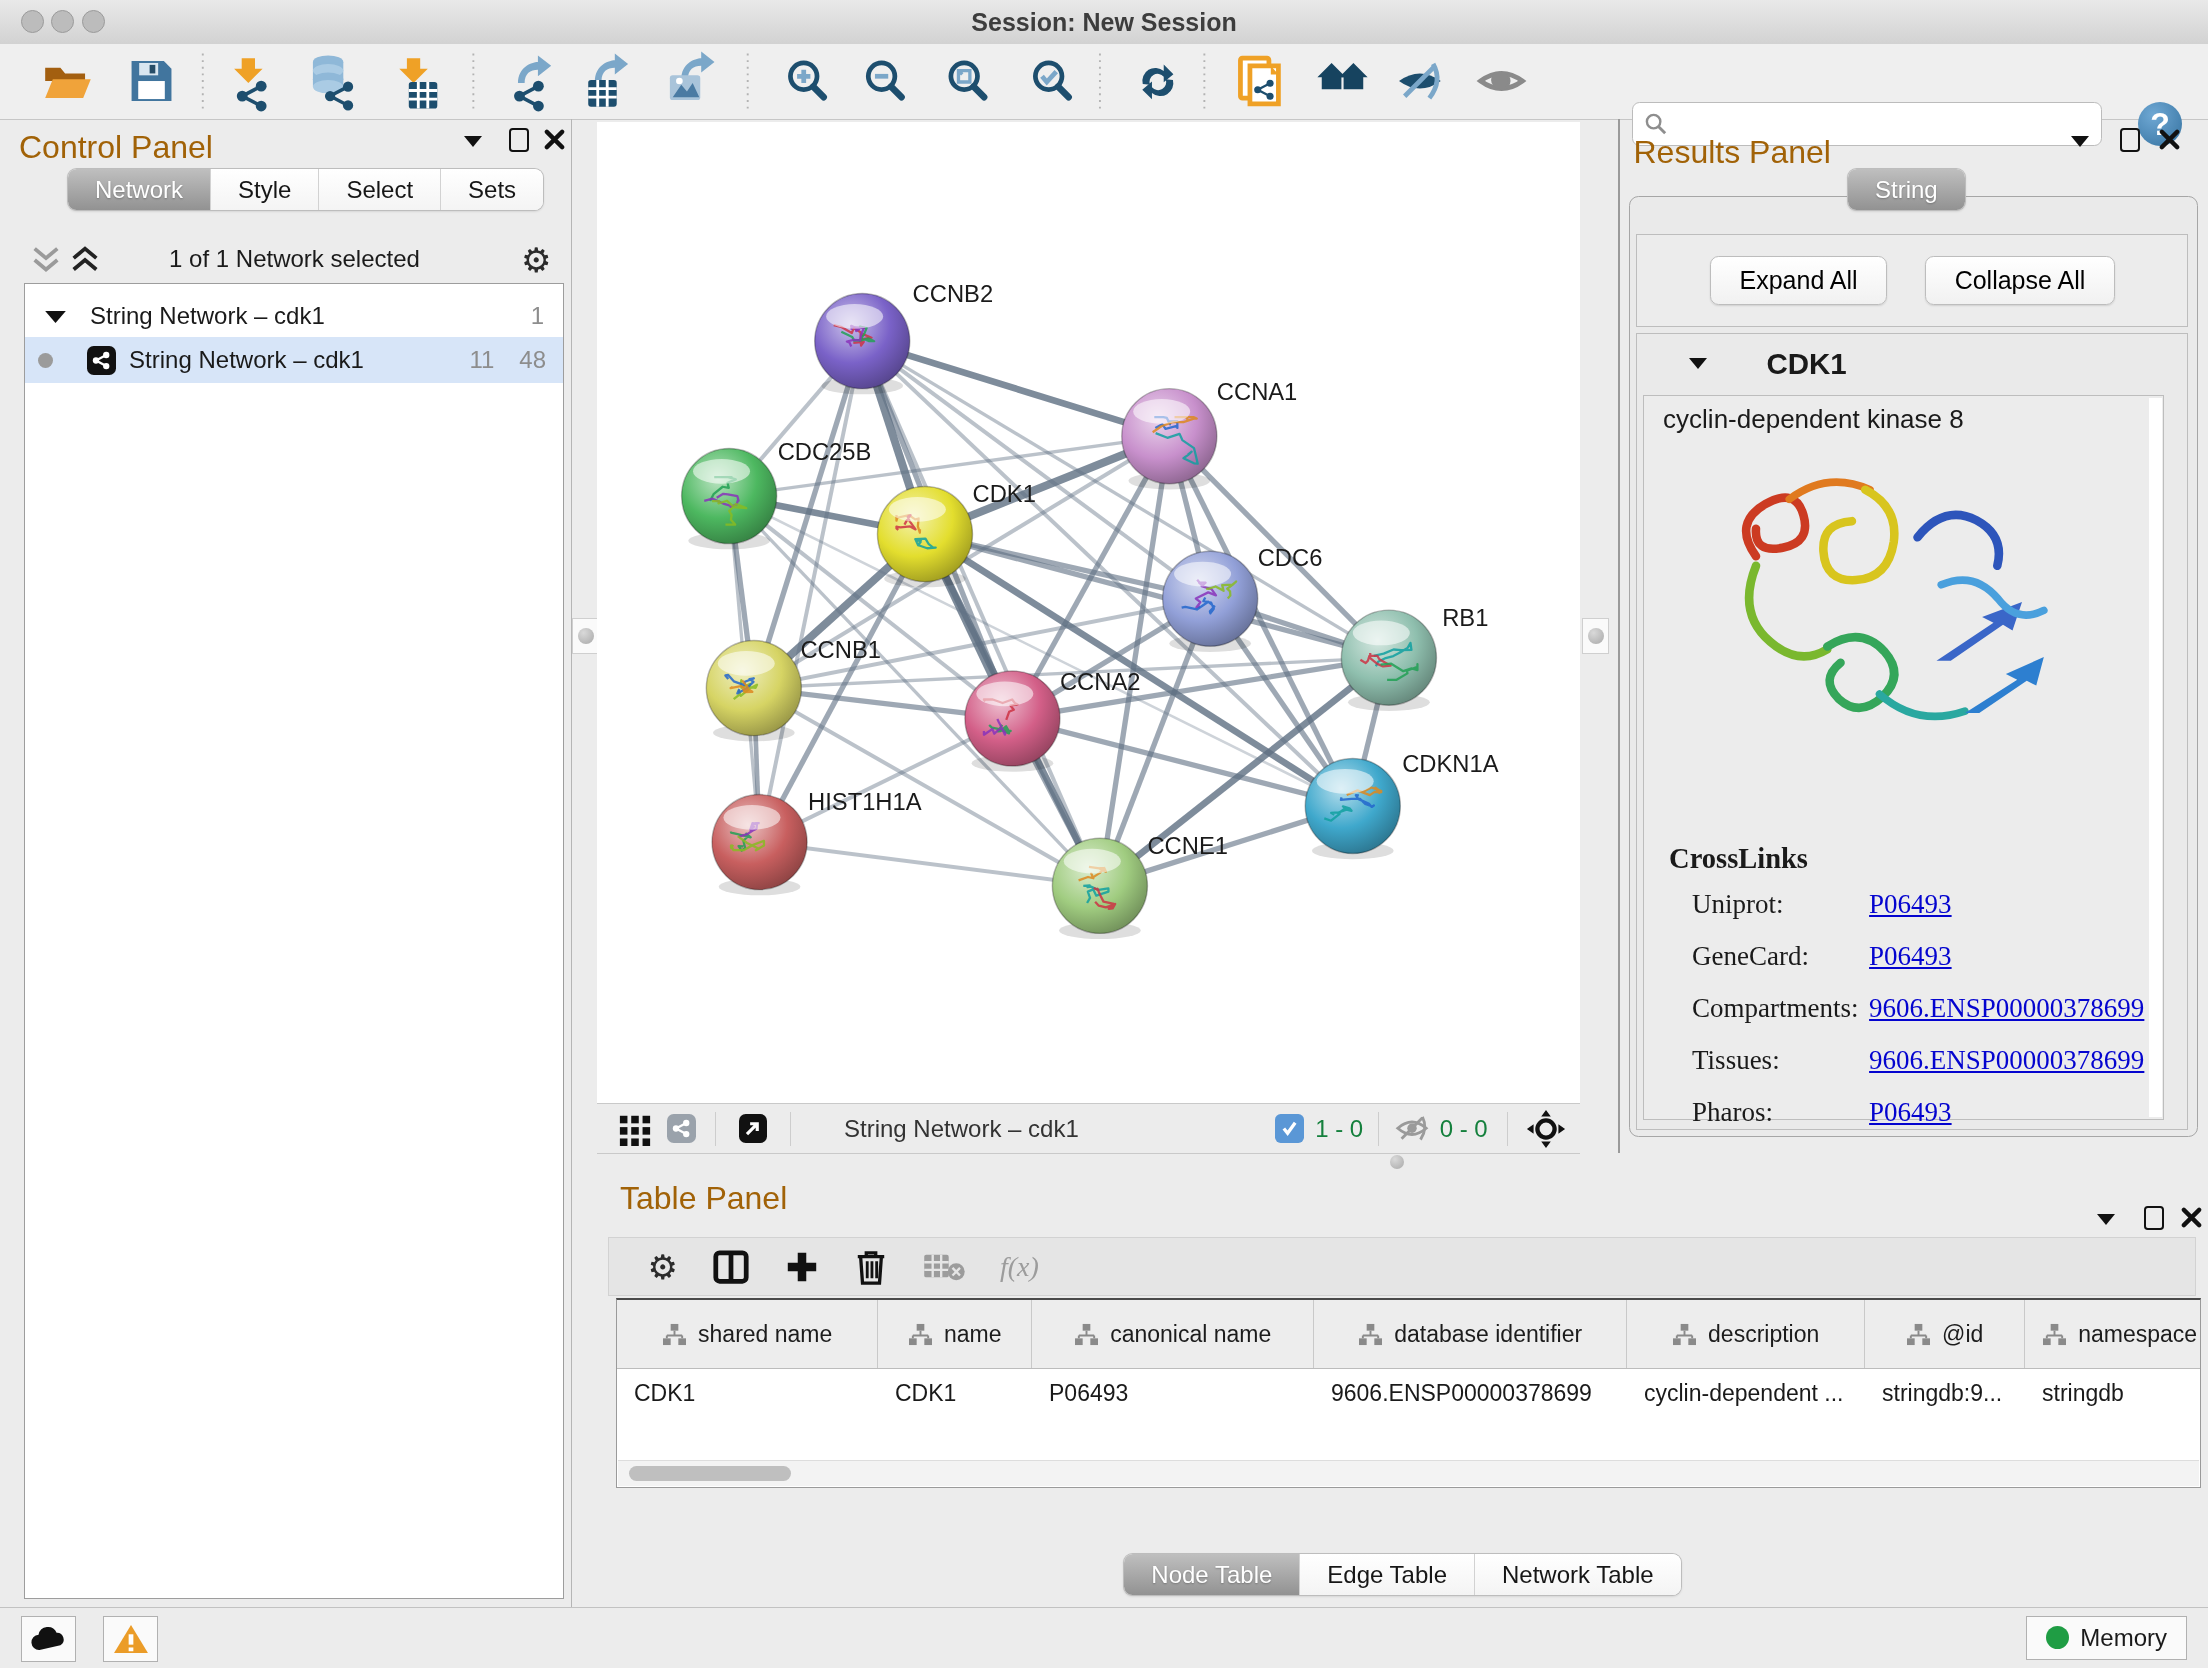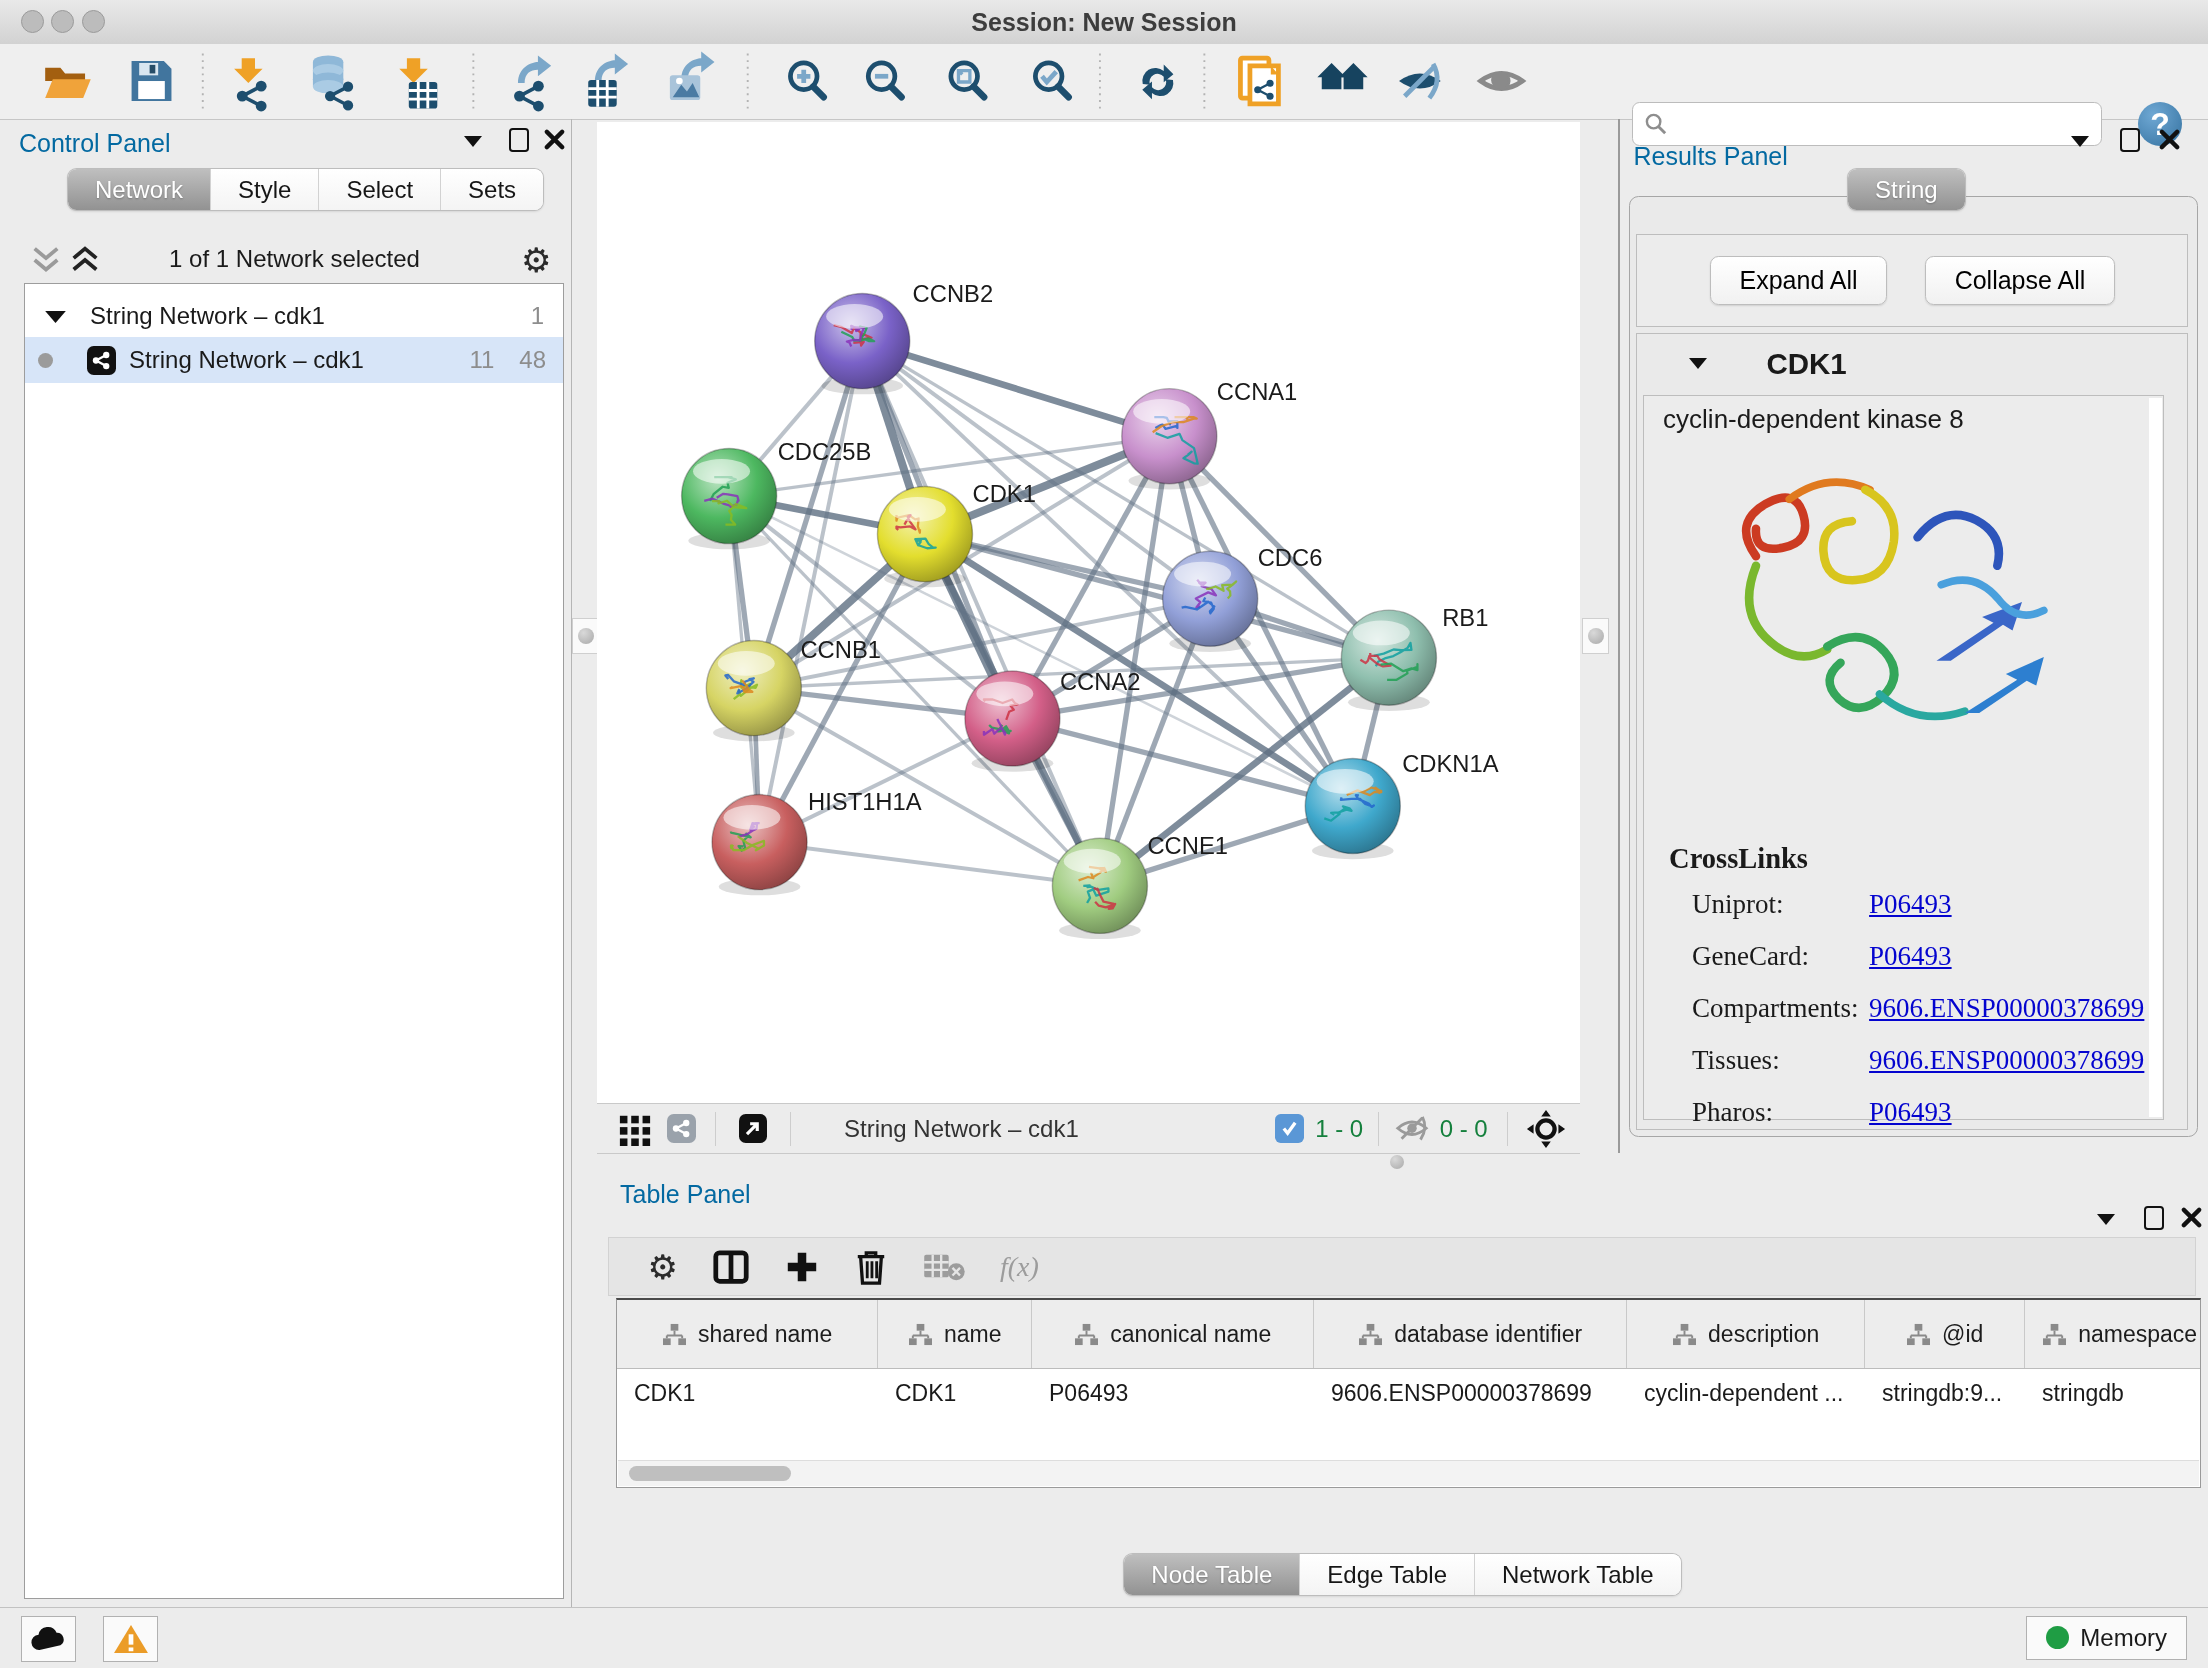--- a/index.html
+++ b/index.html
@@ -15,21 +15,21 @@
   
   .toolbar{left:0;top:44px;width:2208px;height:75px;background:#efefef;border-bottom:1px solid #c6c6c6;}
   .searchbox{left:1632px;top:58px;width:470px;height:44px;background:#fff;border:1.4px solid #bcbcbc;
              border-radius:7.6px;display:flex;align-items:center;padding-left:11.4px;box-sizing:border-box;}
   .searchbox input{border:none;outline:none;font-size:23px;width:399px;background:transparent;
              font-family:"Liberation Sans",sans-serif;}
   .helpbtn{left:2138px;top:58px;width:44px;height:44px;border-radius:50%;
            background:radial-gradient(circle at 35% 30%,#6fa8d4,#34719f);color:#fff;font-size:32px;
            font-weight:bold;display:flex;align-items:center;justify-content:center;}
   
-  .panel-title{font-size:25px;color:#0369a1;}
+  .panel-title{font-size:32px;color:#a16207;}
   .mini-tri{width:0;height:0;border-left:9.5px solid transparent;border-right:9.5px solid transparent;
             border-top:11.4px solid #111;}
   .mini-float{width:16px;height:20px;border:2.9px solid #111;border-radius:3.8px;}
   .seg{display:flex;border-radius:8.6px;box-shadow:0 0 0 1px #bdbdbd,0 1px 2.9px rgba(0,0,0,.2);
        overflow:hidden;background:#fff;}
   .seg-tab{padding:6.7px 27px;font-size:24px;color:#161616;background:linear-gradient(#fff,#f4f4f4);
            border-left:1px solid #d2d2d2;white-space:nowrap;}
   .seg-tab:first-child{border-left:none;}
   .seg-tab.selected{background:linear-gradient(#bfbfbf,#929292);color:#fff;text-shadow:0 1px 1.9px rgba(0,0,0,.25);}
   .btn{background:linear-gradient(#fff,#f1f1f1);border:1px solid #bdbdbd;border-radius:8.6px;
@@ -532,21 +532,21 @@
     <circle cx="22" cy="22" r="9" fill="none" stroke="#111" stroke-width="4.5"></circle>
     <path d="M22 2 l5 7 h-10 z M42 22 l-7 5 v-10 z M22 42 l-5 -7 h10 z M2 22 l7 -5 v10 z" fill="#111"></path>
     </svg>
 </div>
 
 <div class="abs" style="left:597px;top:1153px;width:1611px;height:19px;">
   <div class="gut-dot abs" style="left:793px;top:1.9px;width:14.3px;height:14.3px;"></div>
 </div>
 
 <div class="abs" style="left:1624px;top:119px;width:585px;height:1053px;">
-  <div class="abs panel-title" style="left:9.5px;top:23px;">Results Panel</div>
+  <div class="abs panel-title" style="left:9.5px;top:15px;">Results Panel</div>
   <div class="abs mini-tri" style="left:447px;top:17px;"></div>
   <div class="abs mini-float" style="left:496px;top:8.6px;"></div>
   <svg class="abs" style="left:535px;top:9.5px;" width="21" height="21" viewBox="0 0 22 22">
     <path d="M3 3 L19 19 M19 3 L3 19" stroke="#111" stroke-width="4.5" stroke-linecap="round"></path>
     </svg>
 
   <div class="abs roundbox" style="left:4.8px;top:77px;width:567px;height:939px;"></div>
   <div class="abs seg" style="left:224px;top:50px;">
     <div class="seg-tab selected">String</div>
   </div>

